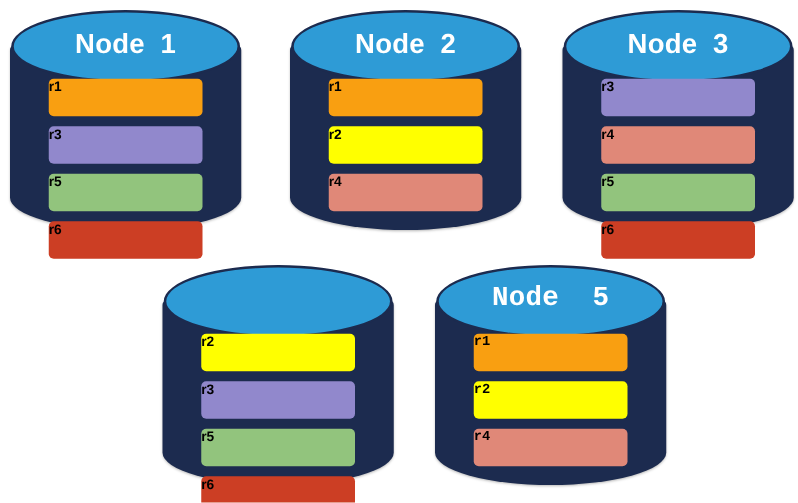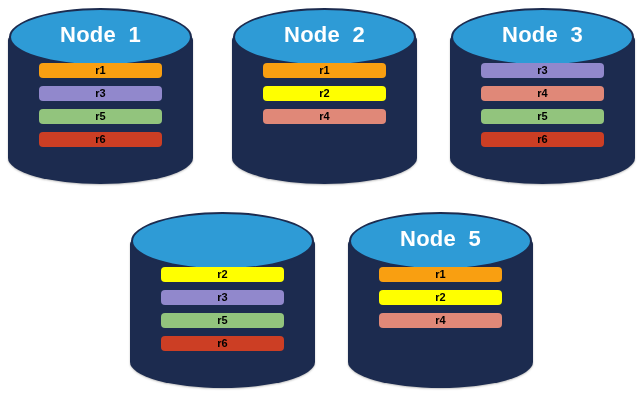--- a/index.html
+++ b/index.html
@@ -70,24 +70,24 @@
   
   .shard-list {
     position: absolute;
     left: 31px;
     top: 55px;
     width: 123px;
     z-index: 4;
   }
 
   .shard {
-    height: 15px;
+    height: 30px;
     margin-bottom: 8px;
     border-radius: 4px;
-    text-align: center;
+    text-align: left;
     font-size: 11px;
     font-weight: bold;
     color: #000000;
     line-height: 15px;
     box-sizing: border-box;
   }
   .shard:last-child { margin-bottom: 0; }
 </style>
 </head>
 <body style="background: rgb(255, 255, 255);">
@@ -128,21 +128,21 @@
     <div class="node" style="left: 130px; top: 212px;">
       <div class="cyl-body" style="background: rgb(28, 43, 79);"></div>
       <div class="cyl-top" style="background: rgb(46, 155, 214); border-color: rgb(28, 43, 79);"></div>
       <div class="shard-list">
         <div class="shard" style="background: rgb(255, 255, 0); color: rgb(0, 0, 0);">r2</div>
         <div class="shard" style="background: rgb(145, 136, 204); color: rgb(0, 0, 0);">r3</div>
         <div class="shard" style="background: rgb(146, 196, 125); color: rgb(0, 0, 0);">r5</div>
         <div class="shard" style="background: rgb(204, 62, 36); color: rgb(0, 0, 0);">r6</div>
       </div>
     </div>
-    <div class="node" style="left: 348px; top: 212px;">
+    <div class="node" style="left: 348px; top: 212px; font-family: Liberation Mono, monospace;">
       <div class="cyl-body" style="background: rgb(28, 43, 79);"></div>
       <div class="cyl-top" style="background: rgb(46, 155, 214); border-color: rgb(28, 43, 79);"></div>
       <div class="node-title" style="color: rgb(255, 255, 255);">Node  5</div>
       <div class="shard-list">
         <div class="shard" style="background: rgb(249, 159, 17); color: rgb(0, 0, 0);">r1</div>
         <div class="shard" style="background: rgb(255, 255, 0); color: rgb(0, 0, 0);">r2</div>
         <div class="shard" style="background: rgb(224, 136, 120); color: rgb(0, 0, 0);">r4</div>
       </div>
     </div>
   </div>

